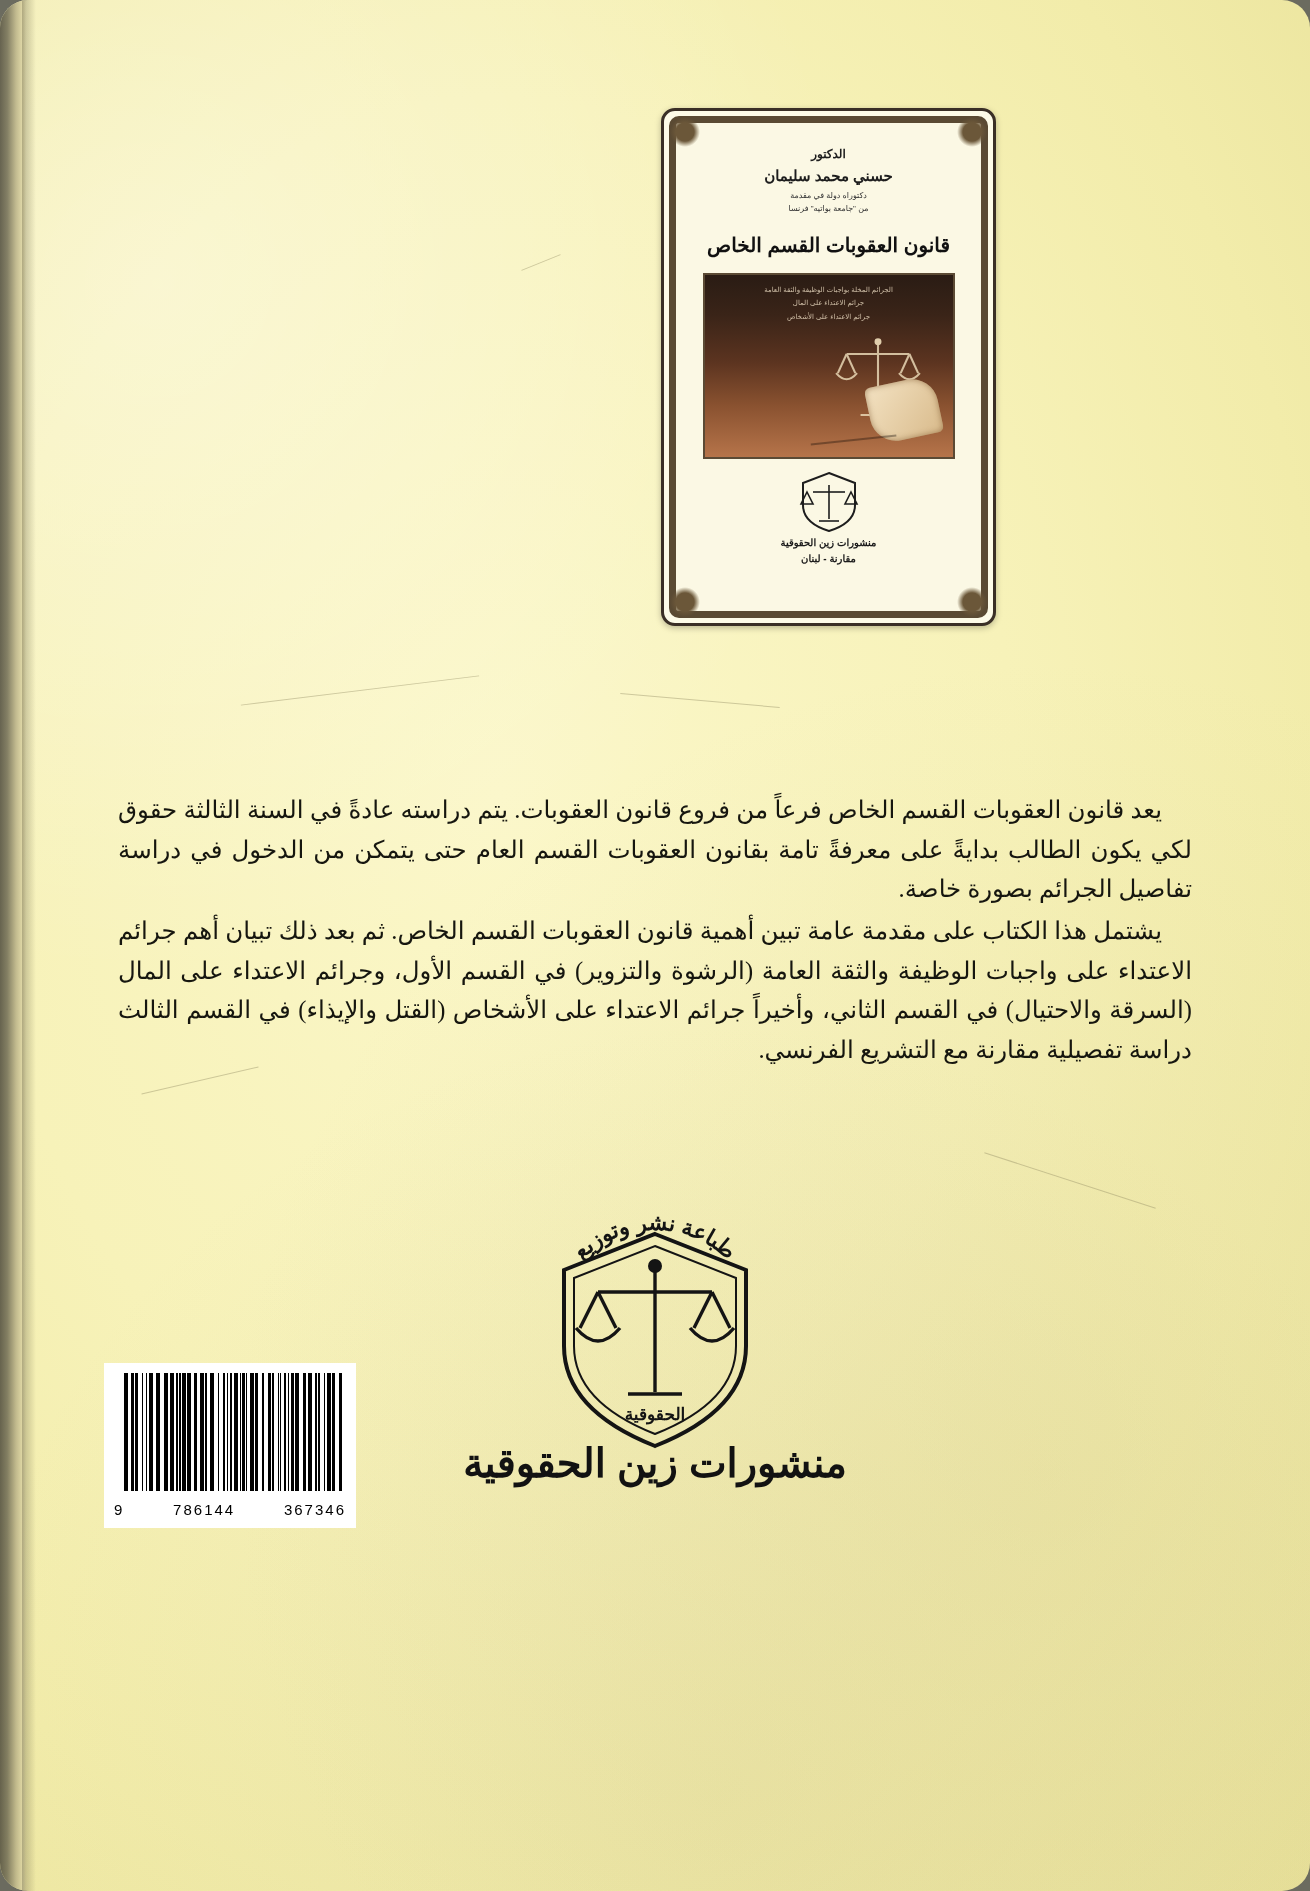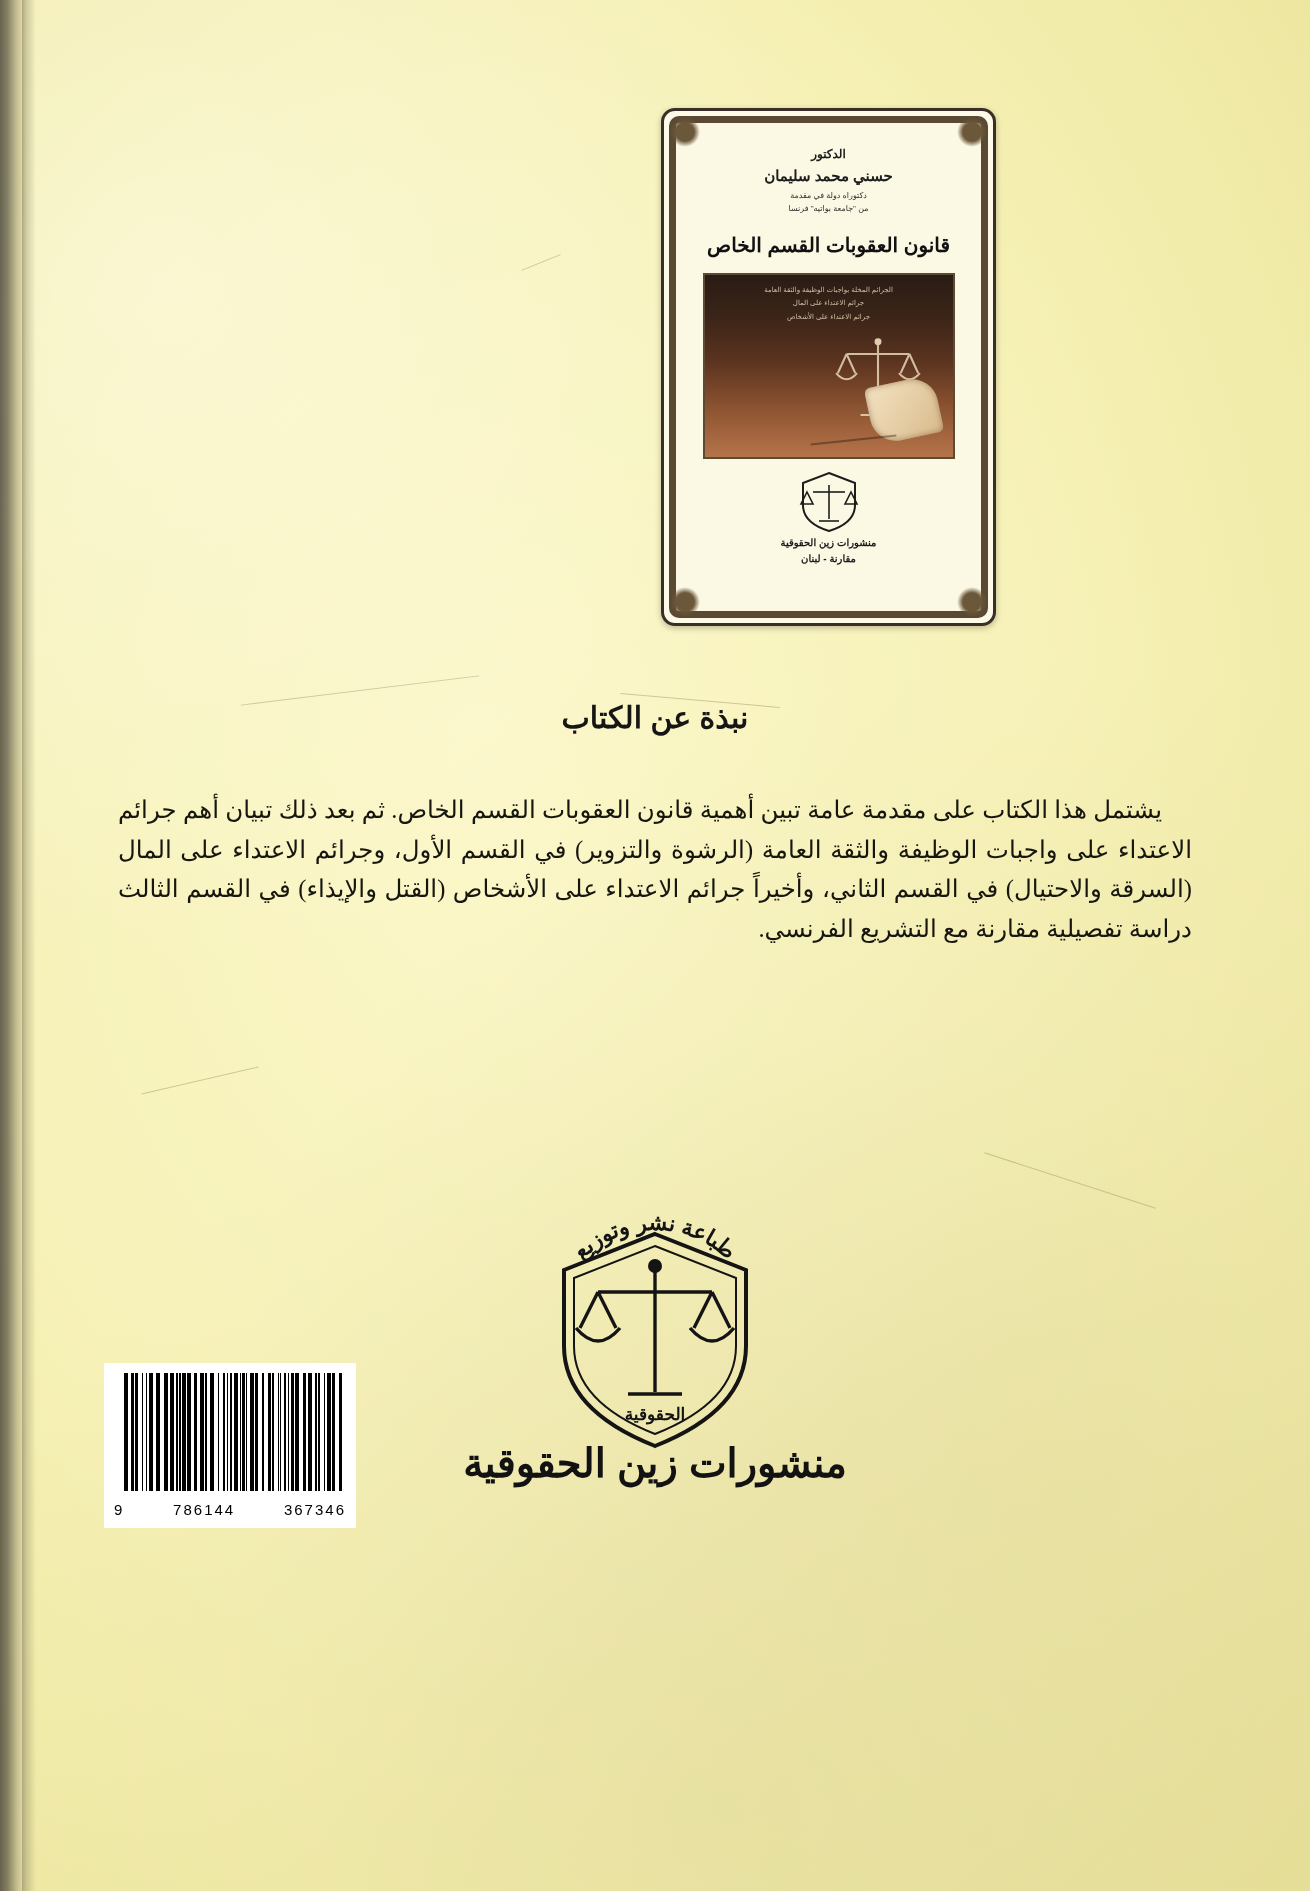--- a/index.html
+++ b/index.html
@@ -9,20 +9,21 @@
   }
   .page {
     position: relative;
     width: 1310px;
     height: 1891px;
     margin: 0 auto;
     background:
       radial-gradient(ellipse at 38% 42%, #fbf7c9 0%, #f7f2b9 45%, #f2ecaa 72%, #e9e29a 100%);
     overflow: hidden;
     font-family: "Liberation Serif", "DejaVu Serif", serif;
+    border-radius: 28px;
   }
   
   .page:before {
     content: "";
     position: absolute;
     inset: 0;
     background:
       radial-gradient(circle at 12% 15%, rgba(255,255,255,0.35) 0%, rgba(255,255,255,0) 35%),
       radial-gradient(circle at 80% 78%, rgba(210,200,140,0.25) 0%, rgba(210,200,140,0) 45%),
       radial-gradient(circle at 55% 95%, rgba(200,190,130,0.2) 0%, rgba(200,190,130,0) 40%);
@@ -344,23 +345,23 @@
           <path d="M8 21 l6 12 h-12 z"></path>
           <path d="M52 21 l6 12 h-12 z"></path>
           <line x1="20" y1="50" x2="40" y2="50"></line>
         </g>
       </svg>
       <div class="cv-pub">منشورات زين الحقوقية</div>
       <div class="cv-city">مقارنة - لبنان</div>
     </div>
   </div>
 
-  <div class="blurb-heading">نبذة عن الكتاب</div>
 
   <div class="blurb-body">
+    <p>يعد قانون العقوبات القسم الخاص فرعاً من فروع قانون العقوبات. يتم دراسته عادةً في السنة الثالثة حقوق لكي يكون الطالب بدايةً على معرفةً تامة بقانون العقوبات القسم العام حتى يتمكن من الدخول في دراسة تفاصيل الجرائم بصورة خاصة.</p>
     <p>يشتمل هذا الكتاب على مقدمة عامة تبين أهمية قانون العقوبات القسم الخاص. ثم بعد ذلك تبيان أهم جرائم الاعتداء على واجبات الوظيفة والثقة العامة (الرشوة والتزوير) في القسم الأول، وجرائم الاعتداء على المال (السرقة والاحتيال) في القسم الثاني، وأخيراً جرائم الاعتداء على الأشخاص (القتل والإيذاء) في القسم الثالث دراسة تفصيلية مقارنة مع التشريع الفرنسي.</p>
   </div>
 
   <svg class="emblem" viewBox="0 0 246 258">
     <defs>
       <path id="ringpath" d="M123 138 m-104 0 a104 104 0 1 1 208 0" fill="none"></path>
     </defs>
     <text font-family="Liberation Sans, sans-serif" font-size="22" font-weight="bold" fill="#141414">
       <textPath href="#ringpath" startOffset="50%" text-anchor="middle">طباعة نشر وتوزيع</textPath>
     </text>

